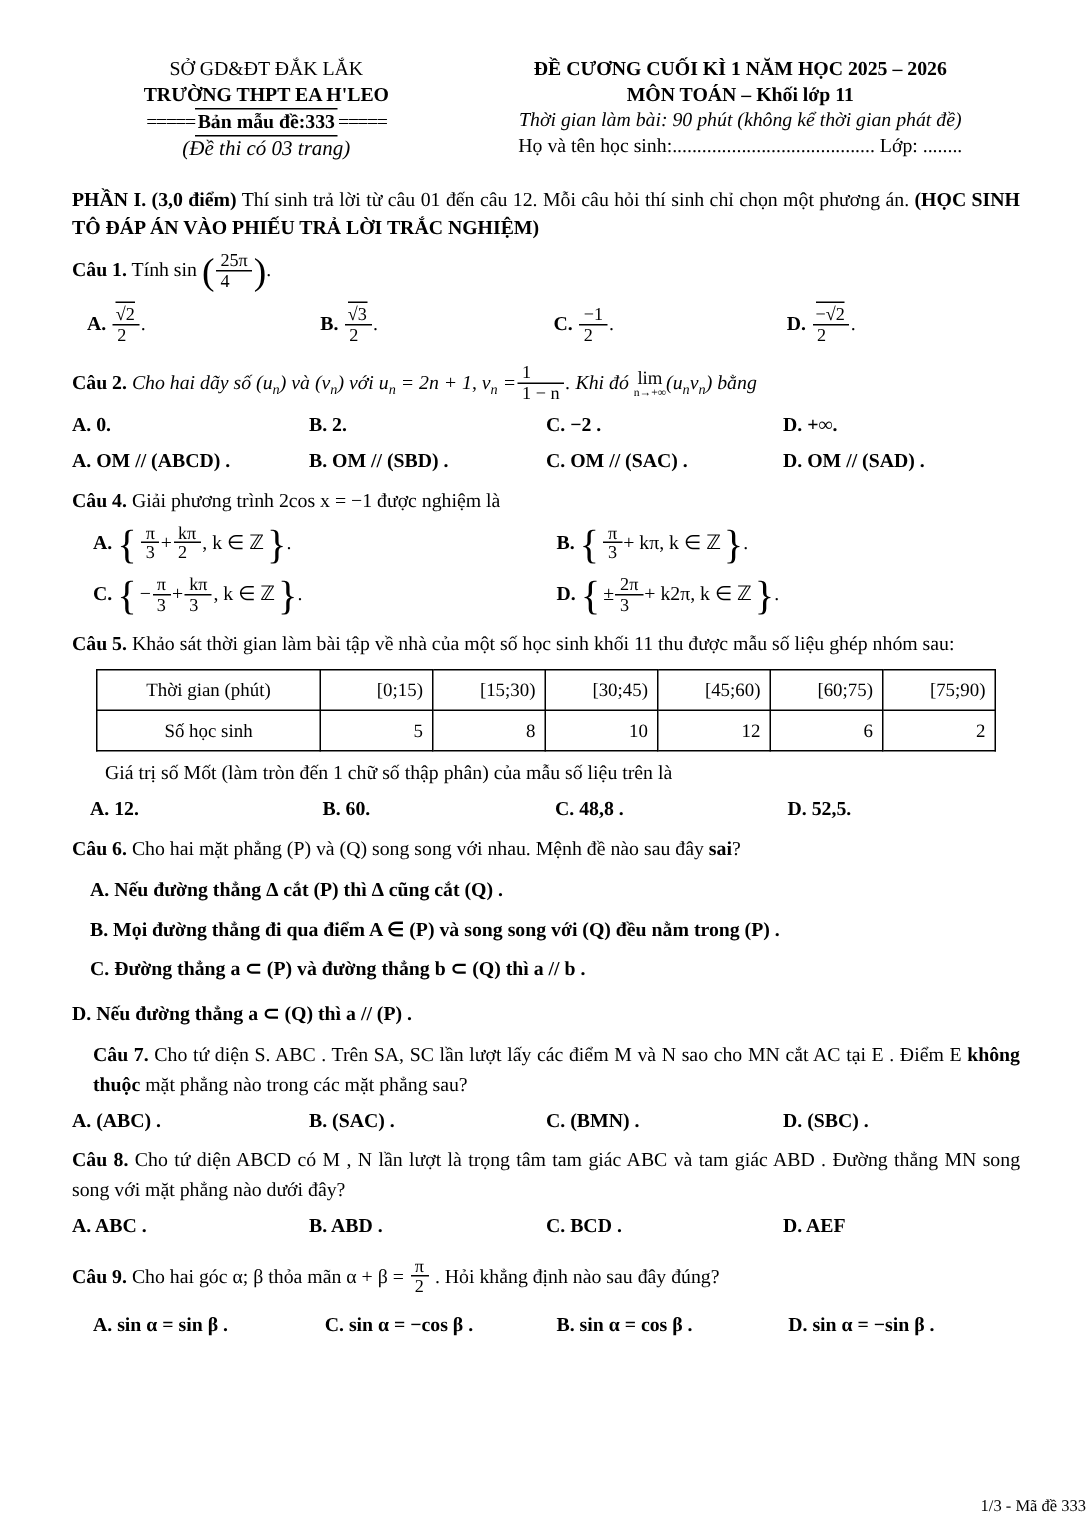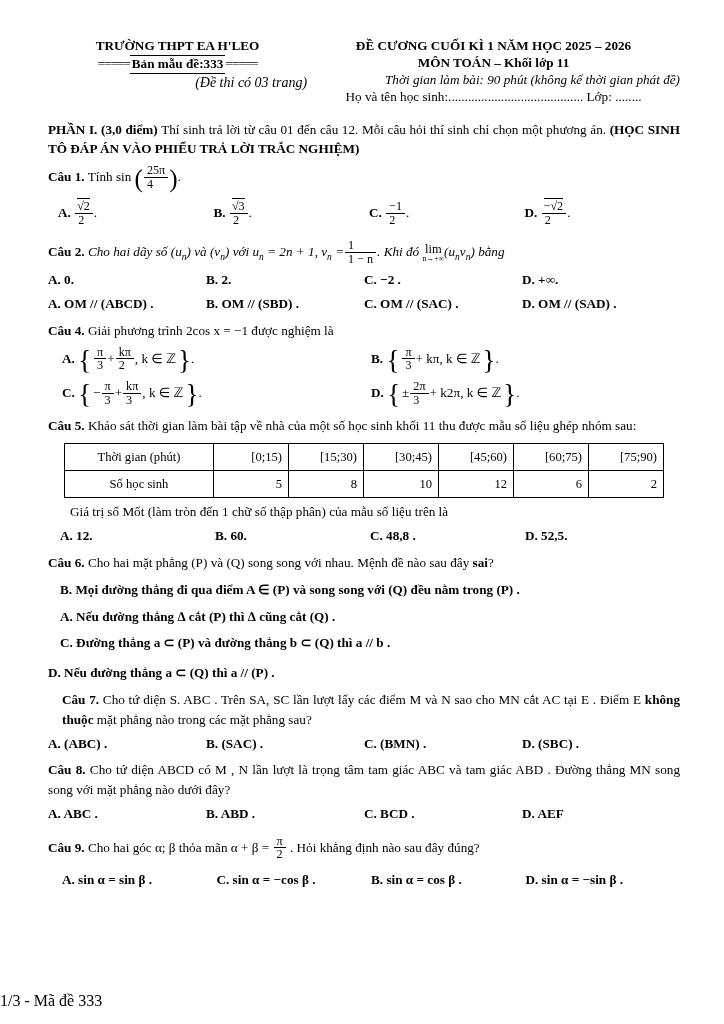--- a/index.html
+++ b/index.html
@@ -36,21 +36,21 @@
     width: 41%;
     text-align: center;
     line-height: 1.28;
   }
   .hdr-right {
     width: 59%;
     text-align: center;
     line-height: 1.28;
   }
   .b { font-weight: bold; }
-  .i { font-style: italic; text-align: right; }
+  .i { font-style: italic; }
   .small { font-size: 14px; }
   .codebox {
     display: inline-block;
     border-top: 1px solid #000;
     border-bottom: 1px solid #000;
     padding: 0 2px;
     position: relative;
   }
   .eqline {
     letter-spacing: -1px;
@@ -132,40 +132,41 @@
     width: 132px;
     padding: 3px 8px;
   }
   table.grid td.d { width: 62px; text-align: right; }
 
   .footer {
     position: absolute;
     bottom: 14px;
     left: 0;
     width: 100%;
-    text-align: left;
-    font-size: 16px;
+    text-align: right;
+    font-size: 11px;
   }
   .sys {
     display: inline-flex;
     align-items: center;
     vertical-align: middle;
   }
   .brace { font-size: 2.05em; line-height: 0.6; font-weight: 300; }
   .braceR { font-size: 2.05em; line-height: 0.6; font-weight: 300; }
   .setbody { display: inline-block; padding: 0 2px; }
 </style>
 </head>
 <body>
 
 <div class="page">
   <div class="inner">
 
     <div class="header">
       <div class="hdr-left">
+        <div>SỞ GD&amp;ĐT ĐẮK LẮK</div>
         <div class="b">TRƯỜNG THPT EA H'LEO</div>
         <div>
           <span class="eqline">=====</span><span class="b codebox">Bản mẫu đề:333</span><span class="eqline">=====</span>
         </div>
         <div class="i small">(Đề thi có 03 trang)</div>
       </div>
       <div class="hdr-right">
         <div class="b">ĐỀ CƯƠNG CUỐI KÌ 1 NĂM HỌC 2025 – 2026</div>
         <div class="b">MÔN TOÁN – Khối lớp 11</div>
         <div class="i">Thời gian làm bài: 90 phút (không kể thời gian phát đề)</div>
@@ -286,22 +287,22 @@
     <div class="ansrow">
       <div style="padding-left:12px;"><span class="b">A. 12.</span></div>
       <div><span class="b">B. 60.</span></div>
       <div><span class="b">C. 48,8 .</span></div>
       <div><span class="b">D. 52,5.</span></div>
     </div>
 
     <div class="q">
       <span class="lbl">Câu 6.</span><span> Cho hai mặt phẳng (P) và (Q) song song với nhau. Mệnh đề nào sau đây </span><span class="b">sai</span><span>?</span>
     </div>
+    <div class="q" style="padding-left:12px;"><span class="b">A. Nếu đường thẳng ∆ cắt (P) thì ∆ cũng cắt (Q) .</span></div>
     <div class="q" style="padding-left:12px;"><span class="b">B. Mọi đường thẳng đi qua điểm A ∈ (P) và song song với (Q) đều nằm trong (P) .</span></div>
-    <div class="q" style="padding-left:12px;"><span class="b">A. Nếu đường thẳng ∆ cắt (P) thì ∆ cũng cắt (Q) .</span></div>
     <div class="q" style="padding-left:12px;"><span class="b">C. Đường thẳng a ⊂ (P) và đường thẳng b ⊂ (Q) thì a // b .</span></div>
     <div class="q" style="padding-left:0px; margin-top:10px;"><span class="b">D. Nếu đường thẳng a ⊂ (Q) thì a // (P) .</span></div>
 
     <div class="q" style="padding-left:14px;">
       <span class="lbl">Câu 7.</span><span> Cho tứ diện S. ABC . Trên SA, SC lần lượt lấy các điểm M và N sao cho MN cắt AC tại E . Điểm E </span><span class="b">không thuộc</span><span> mặt phẳng nào trong các mặt phẳng sau?</span>
     </div>
     <div class="ansrow">
       <div><span class="b">A. (ABC) .</span></div>
       <div><span class="b">B. (SAC) .</span></div>
       <div><span class="b">C. (BMN) .</span></div>

